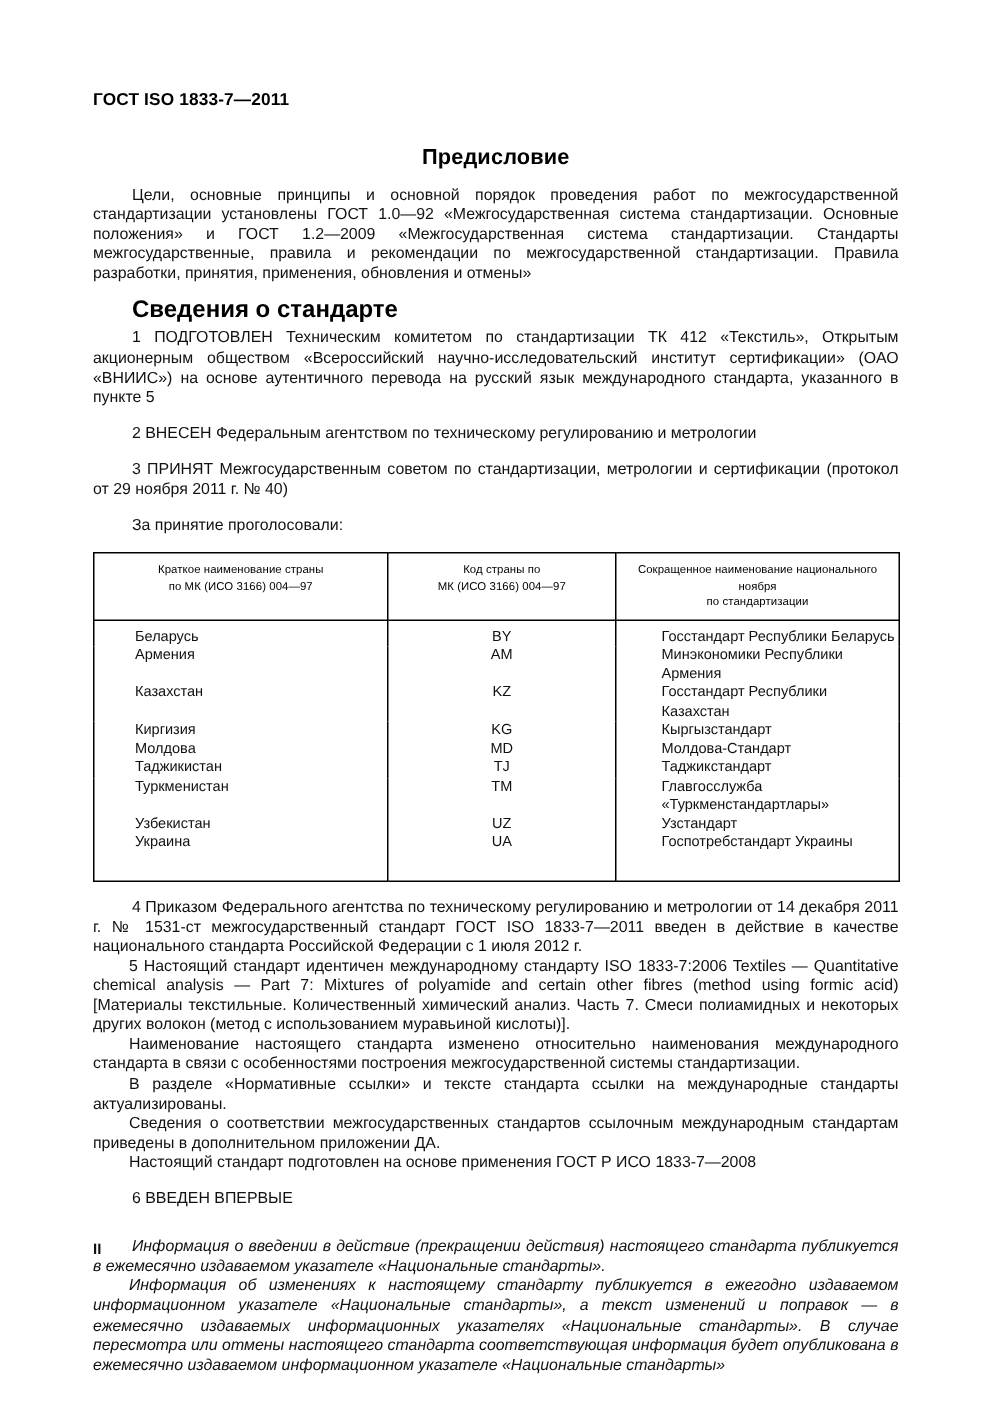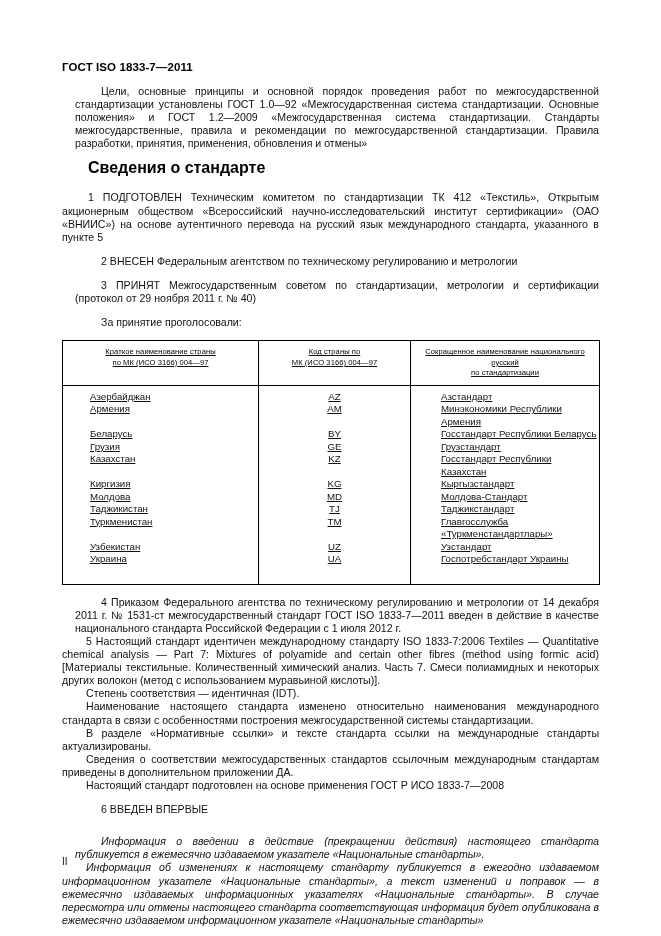--- a/index.html
+++ b/index.html
@@ -53,41 +53,40 @@
   p.para {
     margin: 0;
     font-size: 10.6px;
     line-height: 13.1px;
     text-align: justify;
     text-justify: inter-word;
     color: #111;
   }
   p.para.indent { text-indent: 26px; }
   p.para.indent-sm { text-indent: 24px; }
-  p.gap-top { margin-top: 11px; margin-left: 13px; }
-  p.gap-top-sm { margin-top: 17px; }
+  p.gap-top { margin-top: 11px; }
+  p.gap-top-sm { margin-top: 6px; }
   p.italic {
     font-style: italic;
   }
   .subhead {
     margin: 0;
     font-size: 16px;
     font-weight: bold;
     line-height: 13px;
     text-indent: 26px;
     color: #000;
   }
 
   
   .vote-table {
     margin-top: 11px;
     width: 537px;
     border-collapse: collapse;
     table-layout: fixed;
-    text-decoration: underline;
   }
   .vote-table td, .vote-table th {
     border: 1px solid #000;
     padding: 0;
     vertical-align: top;
   }
   .vote-table thead th {
     font-size: 7.6px;
     font-weight: normal;
     line-height: 10.5px;
@@ -111,33 +110,35 @@
   .vote-table tbody td.c-body { padding-left: 30px; }
   .vote-table tbody tr:last-child td { border-bottom: 1px solid #000; }
   .col-1 { width: 196px; }
   .col-2 { width: 152px; }
   .col-3 { width: 189px; }
 
   
   .page-number {
     position: absolute;
     left: 62px;
-    top: 856px;
+    top: 828px;
     font-size: 10px;
     color: #111;
+    font-weight: bold;
   }
 </style>
 </head>
 <body>
 
 <div class="page">
   <div class="content">
 
     <div class="doc-header">ГОСТ ISO 1833-7—2011</div>
 
+    <h1 class="doc-title">Предисловие</h1>
 
     <p class="para indent gap-top">Цели, основные принципы и основной порядок проведения работ по межгосударственной стандартизации установлены ГОСТ 1.0—92 «Межгосударственная система стандартизации. Основные положения» и ГОСТ 1.2—2009 «Межгосударственная система стандартизации. Стандарты межгосударственные, правила и рекомендации по межгосударственной стандартизации. Правила разработки, принятия, применения, обновления и отмены»</p>
 
     <div class="subhead" style="margin-top:11px;">Сведения о стандарте</div>
 
     <p class="para indent gap-top-sm">1  ПОДГОТОВЛЕН Техническим комитетом по стандартизации ТК 412 «Текстиль», Открытым акционерным обществом «Всероссийский научно-исследовательский институт сертификации» (ОАО «ВНИИС») на основе аутентичного перевода на русский язык международного стандарта, указанного в пункте 5</p>
 
     <p class="para indent gap-top">2  ВНЕСЕН Федеральным агентством по техническому регулированию и метрологии</p>
 
     <p class="para indent gap-top">3  ПРИНЯТ Межгосударственным советом по стандартизации, метрологии и сертификации (протокол от 29 ноября 2011 г. № 40)</p>
@@ -154,47 +155,37 @@
         <tr>
           <th>
             <span>Краткое наименование страны</span><br>
             <span>по МК (ИСО 3166) 004—97</span>
           </th>
           <th>
             <span>Код страны по</span><br>
             <span>МК (ИСО 3166) 004—97</span>
           </th>
           <th>
-            <span>Сокращенное наименование национального русский</span><br>
+            <span>Сокращенное наименование национального ноября</span><br>
             <span>по стандартизации</span>
           </th>
         </tr>
       </thead>
       <tbody>
         <tr>
-          <td class="c-name">Азербайджан</td>
-          <td class="c-code">AZ</td>
-          <td class="c-body">Азстандарт</td>
+          <td class="c-name">Беларусь</td>
+          <td class="c-code">BY</td>
+          <td class="c-body">Госстандарт Республики Беларусь</td>
         </tr>
         <tr>
           <td class="c-name">Армения</td>
           <td class="c-code">AM</td>
           <td class="c-body">Минэкономики Республики Армения</td>
         </tr>
         <tr>
-          <td class="c-name">Беларусь</td>
-          <td class="c-code">BY</td>
-          <td class="c-body">Госстандарт Республики Беларусь</td>
-        </tr>
-        <tr>
-          <td class="c-name">Грузия</td>
-          <td class="c-code">GE</td>
-          <td class="c-body">Грузстандарт</td>
-        </tr>
-        <tr>
           <td class="c-name">Казахстан</td>
           <td class="c-code">KZ</td>
           <td class="c-body">Госстандарт Республики Казахстан</td>
         </tr>
         <tr>
           <td class="c-name">Киргизия</td>
           <td class="c-code">KG</td>
           <td class="c-body">Кыргызстандарт</td>
         </tr>
         <tr>
@@ -222,21 +213,20 @@
           <td class="c-code">UA</td>
           <td class="c-body">Госпотребстандарт Украины</td>
         </tr>
       </tbody>
     </table>
 
     <p class="para indent gap-top">4  Приказом Федерального агентства по техническому регулированию и метрологии от 14 декабря 2011 г. № 1531-ст межгосударственный стандарт ГОСТ ISO 1833-7—2011 введен в действие в качестве национального стандарта Российской Федерации с 1 июля 2012 г.</p>
 
     <p class="para indent-sm">5 Настоящий стандарт идентичен международному стандарту ISO 1833-7:2006 Textiles — Quantitative chemical analysis — Part 7: Mixtures of polyamide and certain other fibres (method using formic acid) [Материалы текстильные. Количественный химический анализ. Часть 7. Смеси полиамидных и некоторых других волокон (метод с использованием муравьиной кислоты)].</p>
 
-    <p class="para indent-sm">Степень соответствия — идентичная (IDT).</p>
 
     <p class="para indent-sm">Наименование настоящего стандарта изменено относительно наименования международного стандарта в связи с особенностями построения межгосударственной системы стандартизации.</p>
 
     <p class="para indent-sm">В разделе «Нормативные ссылки» и тексте стандарта ссылки на международные стандарты актуализированы.</p>
 
     <p class="para indent-sm">Сведения о соответствии межгосударственных стандартов ссылочным международным стандартам приведены в дополнительном приложении ДА.</p>
 
     <p class="para indent-sm">Настоящий стандарт подготовлен на основе применения ГОСТ Р ИСО 1833-7—2008</p>
 
     <p class="para indent gap-top">6  ВВЕДЕН ВПЕРВЫЕ</p>

